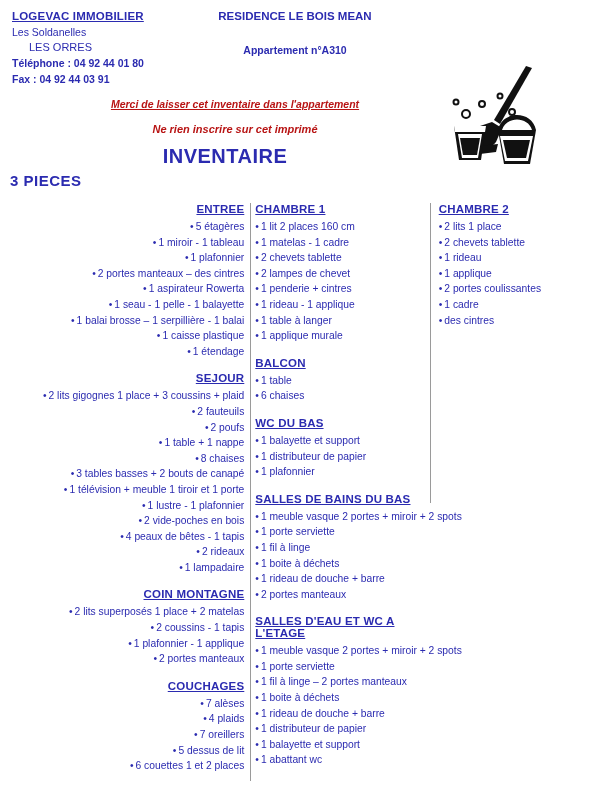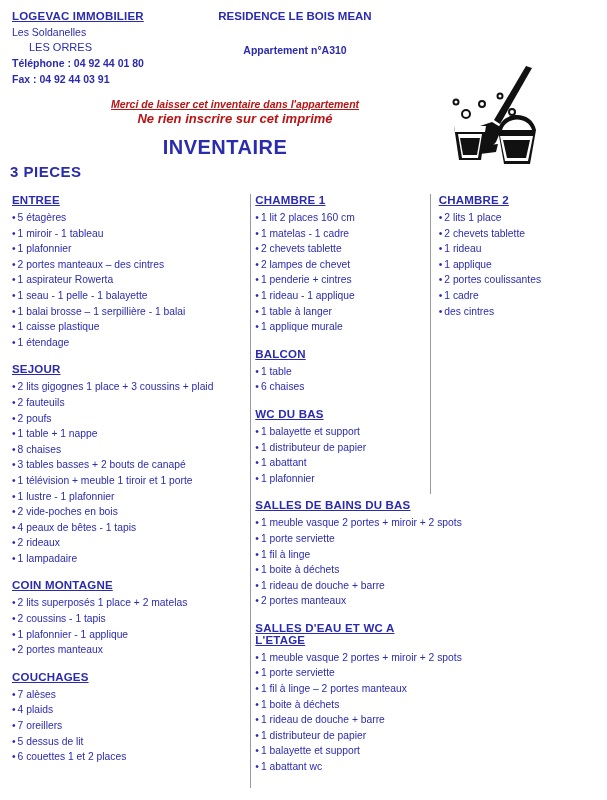--- a/index.html
+++ b/index.html
@@ -97,25 +97,25 @@
     font-size: 10.5px;
     font-weight: bold;
     font-style: italic;
     color: #b81414;
     text-decoration: underline;
     margin-top: 4px;
     padding-right: 90px;
   }
   .notice2 {
     text-align: center;
-    font-size: 13px;
+    font-size: 11px;
     font-weight: bold;
     font-style: italic;
     color: #b81414;
-    margin-top: 1px;
+    margin-top: 13px;
     padding-right: 90px;
   }
 
   .title-main {
     text-align: center;
     font-size: 20px;
     font-weight: bold;
     color: #2b2bb0;
     margin-top: 10px;
     padding-right: 110px;
@@ -142,21 +142,21 @@
 
   
   .columns {
     display: flex;
     margin-top: 14px;
     align-items: flex-start;
   }
   .col {
     box-sizing: border-box;
   }
-  .col-1 { width: 46%; padding-left: 2px; padding-right: 6px; }
+  .col-1 { width: 46%; padding-left: 2px; padding-right: 6px; text-align: right; }
   .col-2 { width: 31%; padding-left: 4px; padding-right: 4px; border-left: 1px solid #9a9a9a; }
   .col-3 { width: 23%; padding-left: 8px; border-left: 1px solid #9a9a9a; margin-left: 12px; }
   .col-2, .col-3 { min-height: 300px; }
 
   .section {
     margin-bottom: 13px;
   }
   .section-title {
     font-size: 11.5px;
     font-weight: bold;
@@ -313,21 +313,20 @@
           <li>1 table</li>
           <li>6 chaises</li>
         </ul>
       </div>
 
       <div class="section">
         <div class="section-title">WC DU BAS</div>
         <ul class="items">
           <li>1 balayette et support</li>
           <li>1 distributeur de papier</li>
-          <li>1 abattant</li>
           <li>1 plafonnier</li>
         </ul>
       </div>
 
       <div class="section">
         <div class="section-title">SALLES DE BAINS DU BAS</div>
         <ul class="items">
           <li>1 meuble vasque 2 portes + miroir + 2 spots</li>
           <li>1 porte serviette</li>
           <li>1 fil à linge</li>

